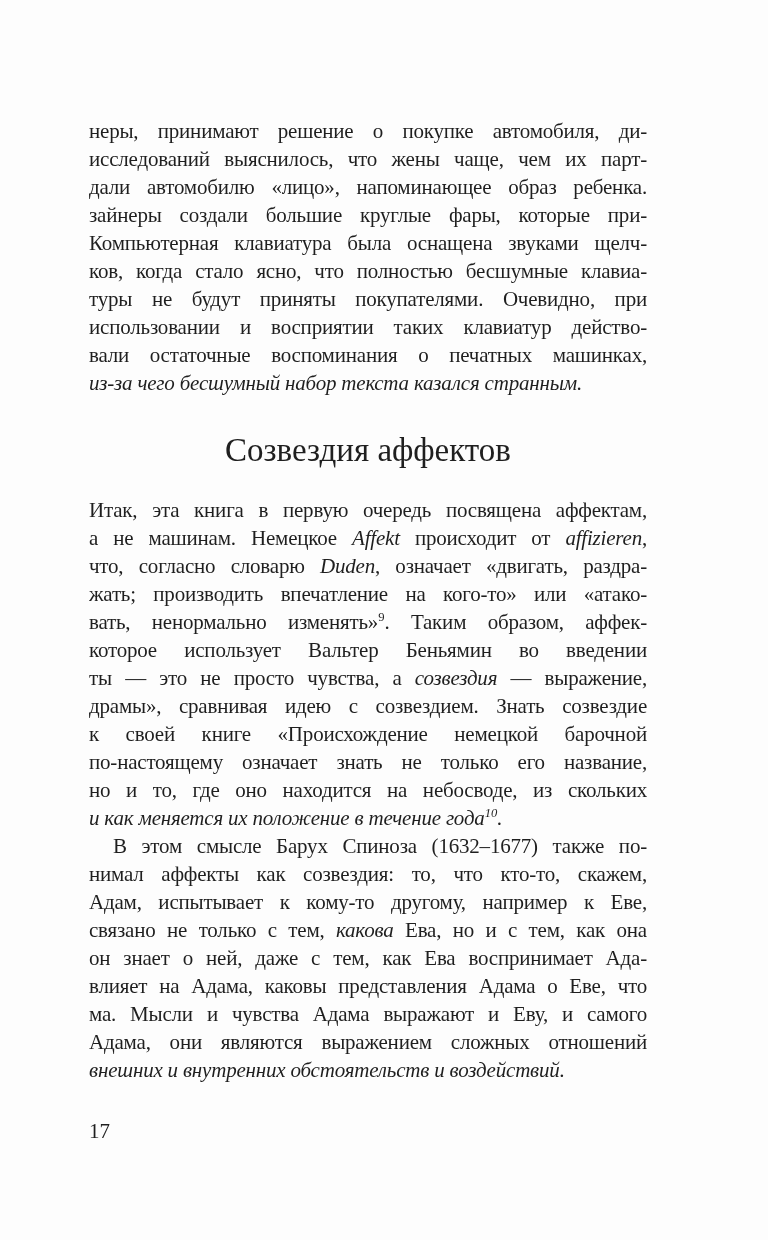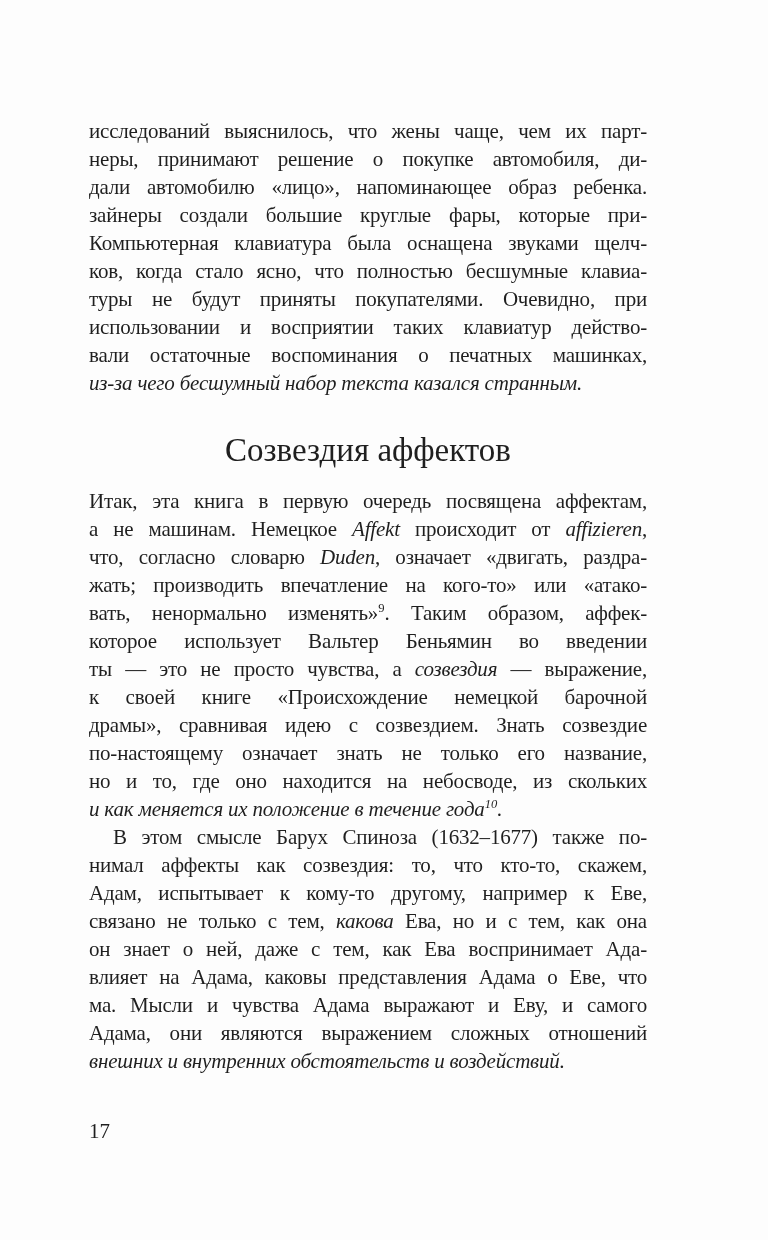--- a/index.html
+++ b/index.html
@@ -49,60 +49,60 @@
     font-size: 60%;
     line-height: 0;
     vertical-align: super;
     letter-spacing: 0;
   }
   .heading {
     font-size: 33px;
     line-height: 40px;
     font-weight: normal;
     text-align: center;
-    margin: 33px 0 17px 0;
+    margin: 33px 0 26px 0;
     letter-spacing: 0;
   }
   .page-number {
     position: absolute;
     left: 89px;
     top: 1118px;
     width: 558px;
     font-size: 21px;
     line-height: 26px;
   }
 </style>
 </head>
 <body style="background: rgb(253, 253, 253); color: rgb(31, 31, 31);">
 
 <div class="book-page">
   <div class="text-block">
     <section class="paragraph">
+        <div class="line">неры, принимают решение о покупке автомобиля, ди-</div>
         <div class="line">исследований выяснилось, что жены чаще, чем их парт-</div>
-        <div class="line">неры, принимают решение о покупке автомобиля, ди-</div>
         <div class="line">дали автомобилю «лицо», напоминающее образ ребенка.</div>
         <div class="line">зайнеры создали большие круглые фары, которые при-</div>
         <div class="line">Компьютерная клавиатура была оснащена звуками щелч-</div>
         <div class="line">ков, когда стало ясно, что полностью бесшумные клавиа-</div>
         <div class="line">туры не будут приняты покупателями. Очевидно, при</div>
         <div class="line">использовании и восприятии таких клавиатур действо-</div>
         <div class="line">вали остаточные воспоминания о печатных машинках,</div>
         <div class="line last">из-за чего бесшумный набор текста казался странным.</div>
       </section>
     <h1 class="heading">Созвездия аффектов</h1>
     <section class="paragraph">
         <div class="line">Итак, эта книга в первую очередь посвящена аффектам,</div>
         <div class="line">а не машинам. Немецкое <i>Affekt</i> происходит от <i>affizieren</i>,</div>
         <div class="line">что, согласно словарю <i>Duden</i>, означает «двигать, раздра-</div>
         <div class="line">жать; производить впечатление на кого-то» или «атако-</div>
         <div class="line">вать, ненормально изменять»<sup>9</sup>. Таким образом, аффек-</div>
         <div class="line">которое использует Вальтер Беньямин во введении</div>
         <div class="line">ты — это не просто чувства, а <i>созвездия</i> — выражение,</div>
+        <div class="line">драмы», сравнивая идею с созвездием. Знать созвездие</div>
         <div class="line">к своей книге «Происхождение немецкой барочной</div>
-        <div class="line">драмы», сравнивая идею с созвездием. Знать созвездие</div>
         <div class="line">по-настоящему означает знать не только его название,</div>
         <div class="line">но и то, где оно находится на небосводе, из скольких</div>
         <div class="line last">и как меняется их положение в течение года<sup>10</sup>.</div>
       </section>
     <section class="paragraph">
         <div class="line indent">В этом смысле Барух Спиноза (1632–1677) также по-</div>
         <div class="line">нимал аффекты как созвездия: то, что кто-то, скажем,</div>
         <div class="line">Адам, испытывает к кому-то другому, например к Еве,</div>
         <div class="line">связано не только с тем, <i>какова</i> Ева, но и с тем, как она</div>
         <div class="line">он знает о ней, даже с тем, как Ева воспринимает Ада-</div>

